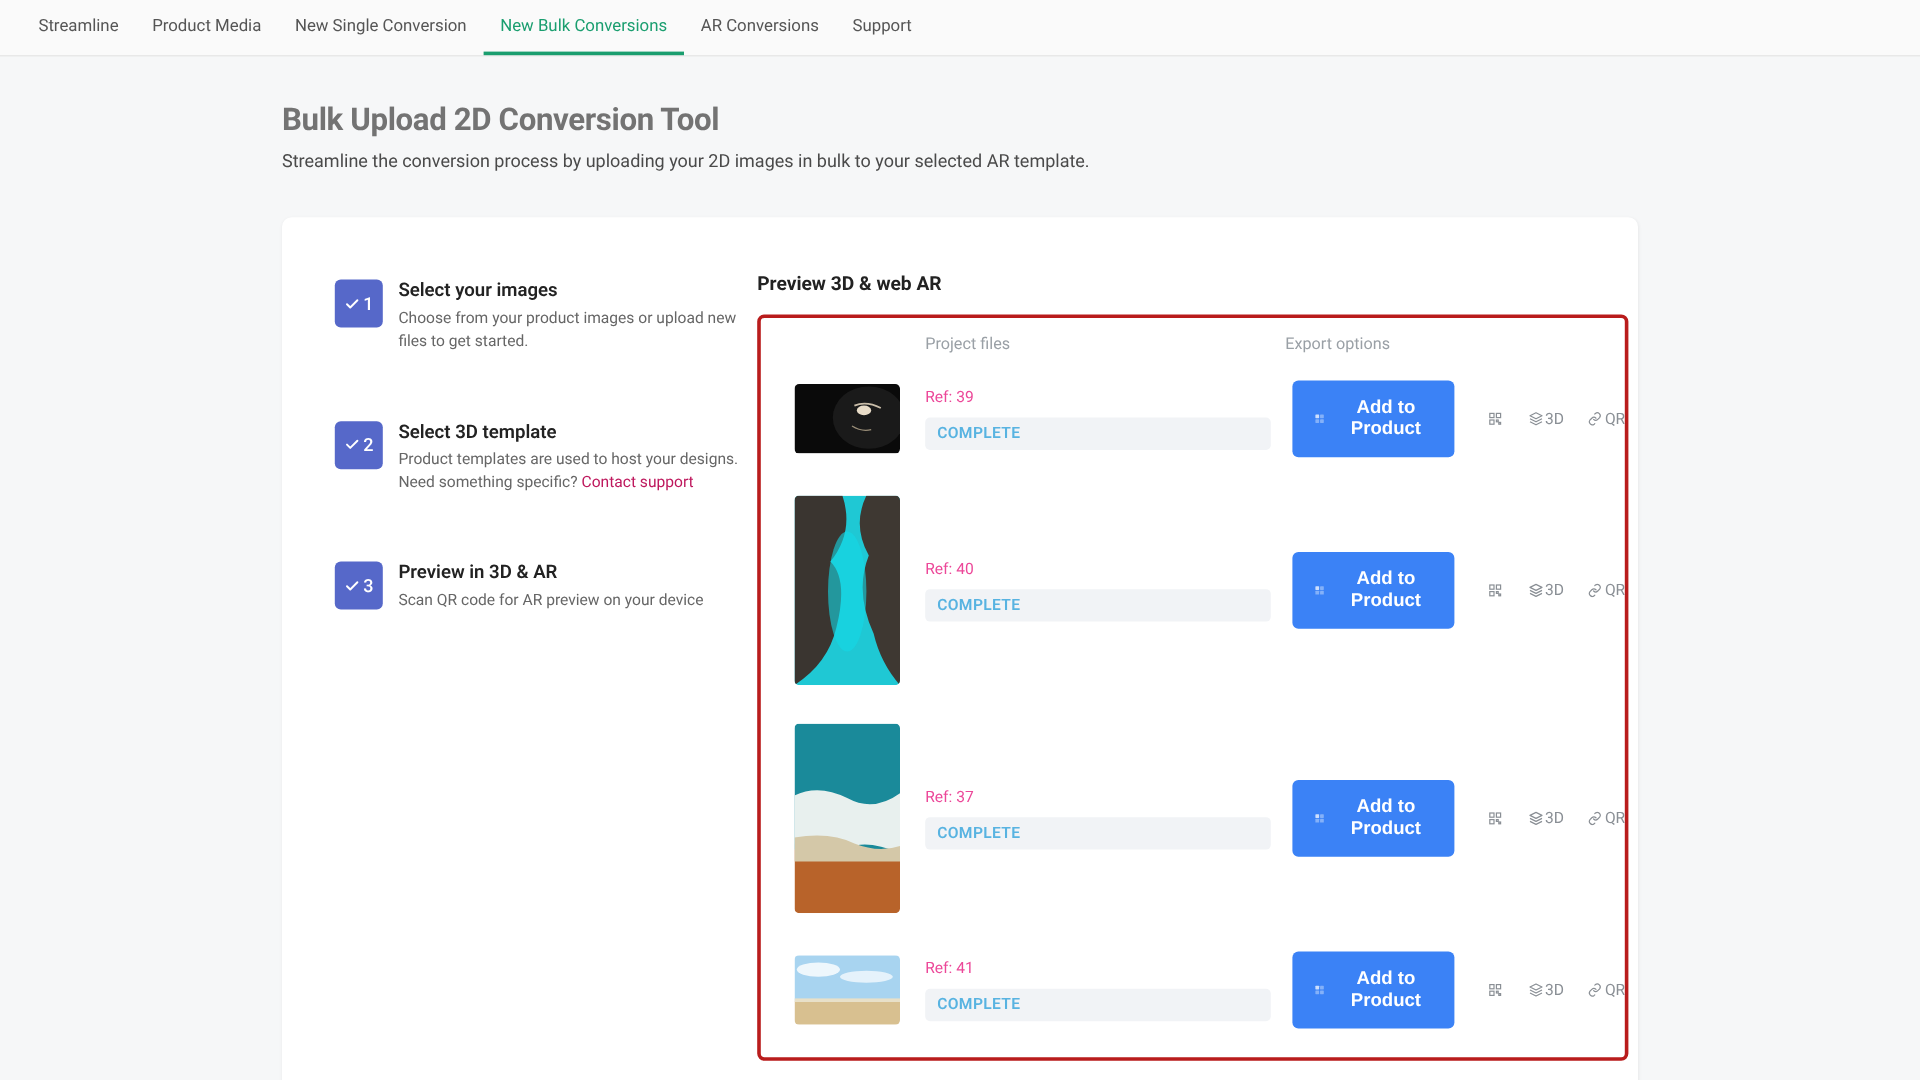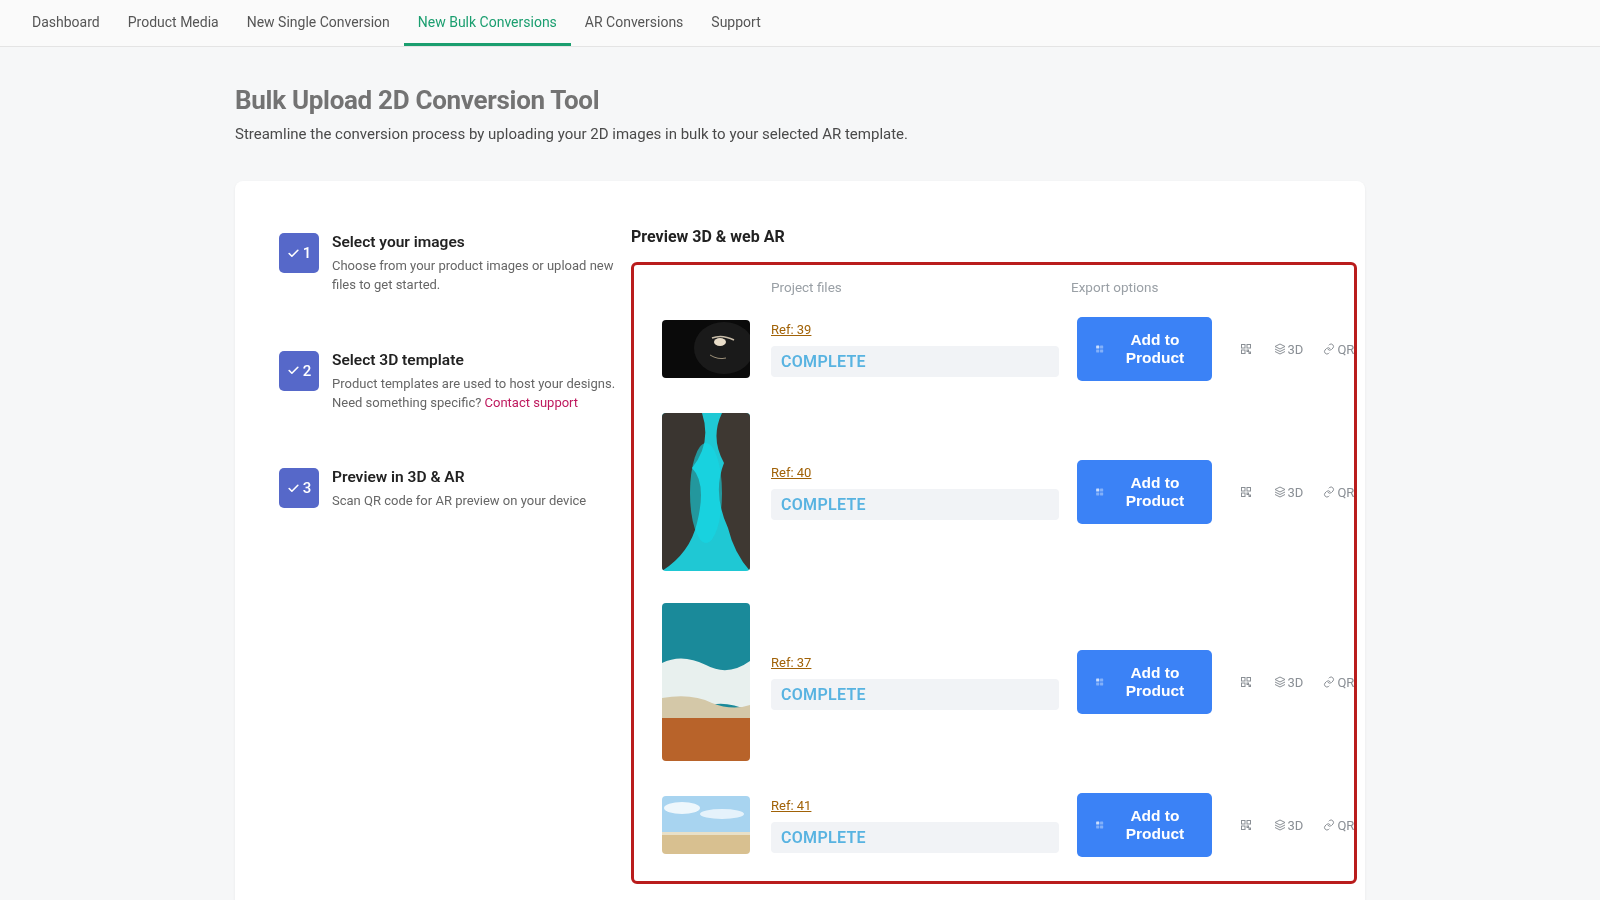--- a/index.html
+++ b/index.html
@@ -104,29 +104,28 @@
   overflow: hidden;
   flex-shrink: 0;
 }
 .thumb svg { display: block; }
 .proj {
   width: 288px;
   margin-left: 21px;
 }
 .ref {
   font-size: 13px;
-  color: #a16207;
+  color: #ec4899;
   margin-bottom: 9px;
-  text-decoration: underline;
 }
 .status {
   background: #f1f3f6;
   border-radius: 4px;
   padding: 6px 10px;
-  font-size: 16px;
+  font-size: 13px;
   font-weight: 600;
   letter-spacing: 0.3px;
   color: #58b3e1;
 }
 .export {
   flex: 1;
   display: flex;
   align-items: center;
   margin-left: 18px;
 }
@@ -155,21 +154,21 @@
   color: #8a8f95;
 }
 .links span { display: inline-flex; align-items: center; }
 .links svg { margin-right: 2px; }
 .check { margin-right: 3px; }
 </style>
 </head>
 <body>
 
 <div class="topnav" id="nav">
-    <div class="topnav-item">Dashboard</div>
+    <div class="topnav-item">Streamline</div>
     <div class="topnav-item">Product Media</div>
     <div class="topnav-item">New Single Conversion</div>
     <div class="topnav-item active">New Bulk Conversions</div>
     <div class="topnav-item">AR Conversions</div>
     <div class="topnav-item">Support</div>
   </div>
 
 <div class="page">
   <h1 class="page-title">Bulk Upload 2D Conversion Tool</h1>
   <p class="page-sub">Streamline the conversion process by uploading your 2D images in bulk to your selected AR template.</p>

